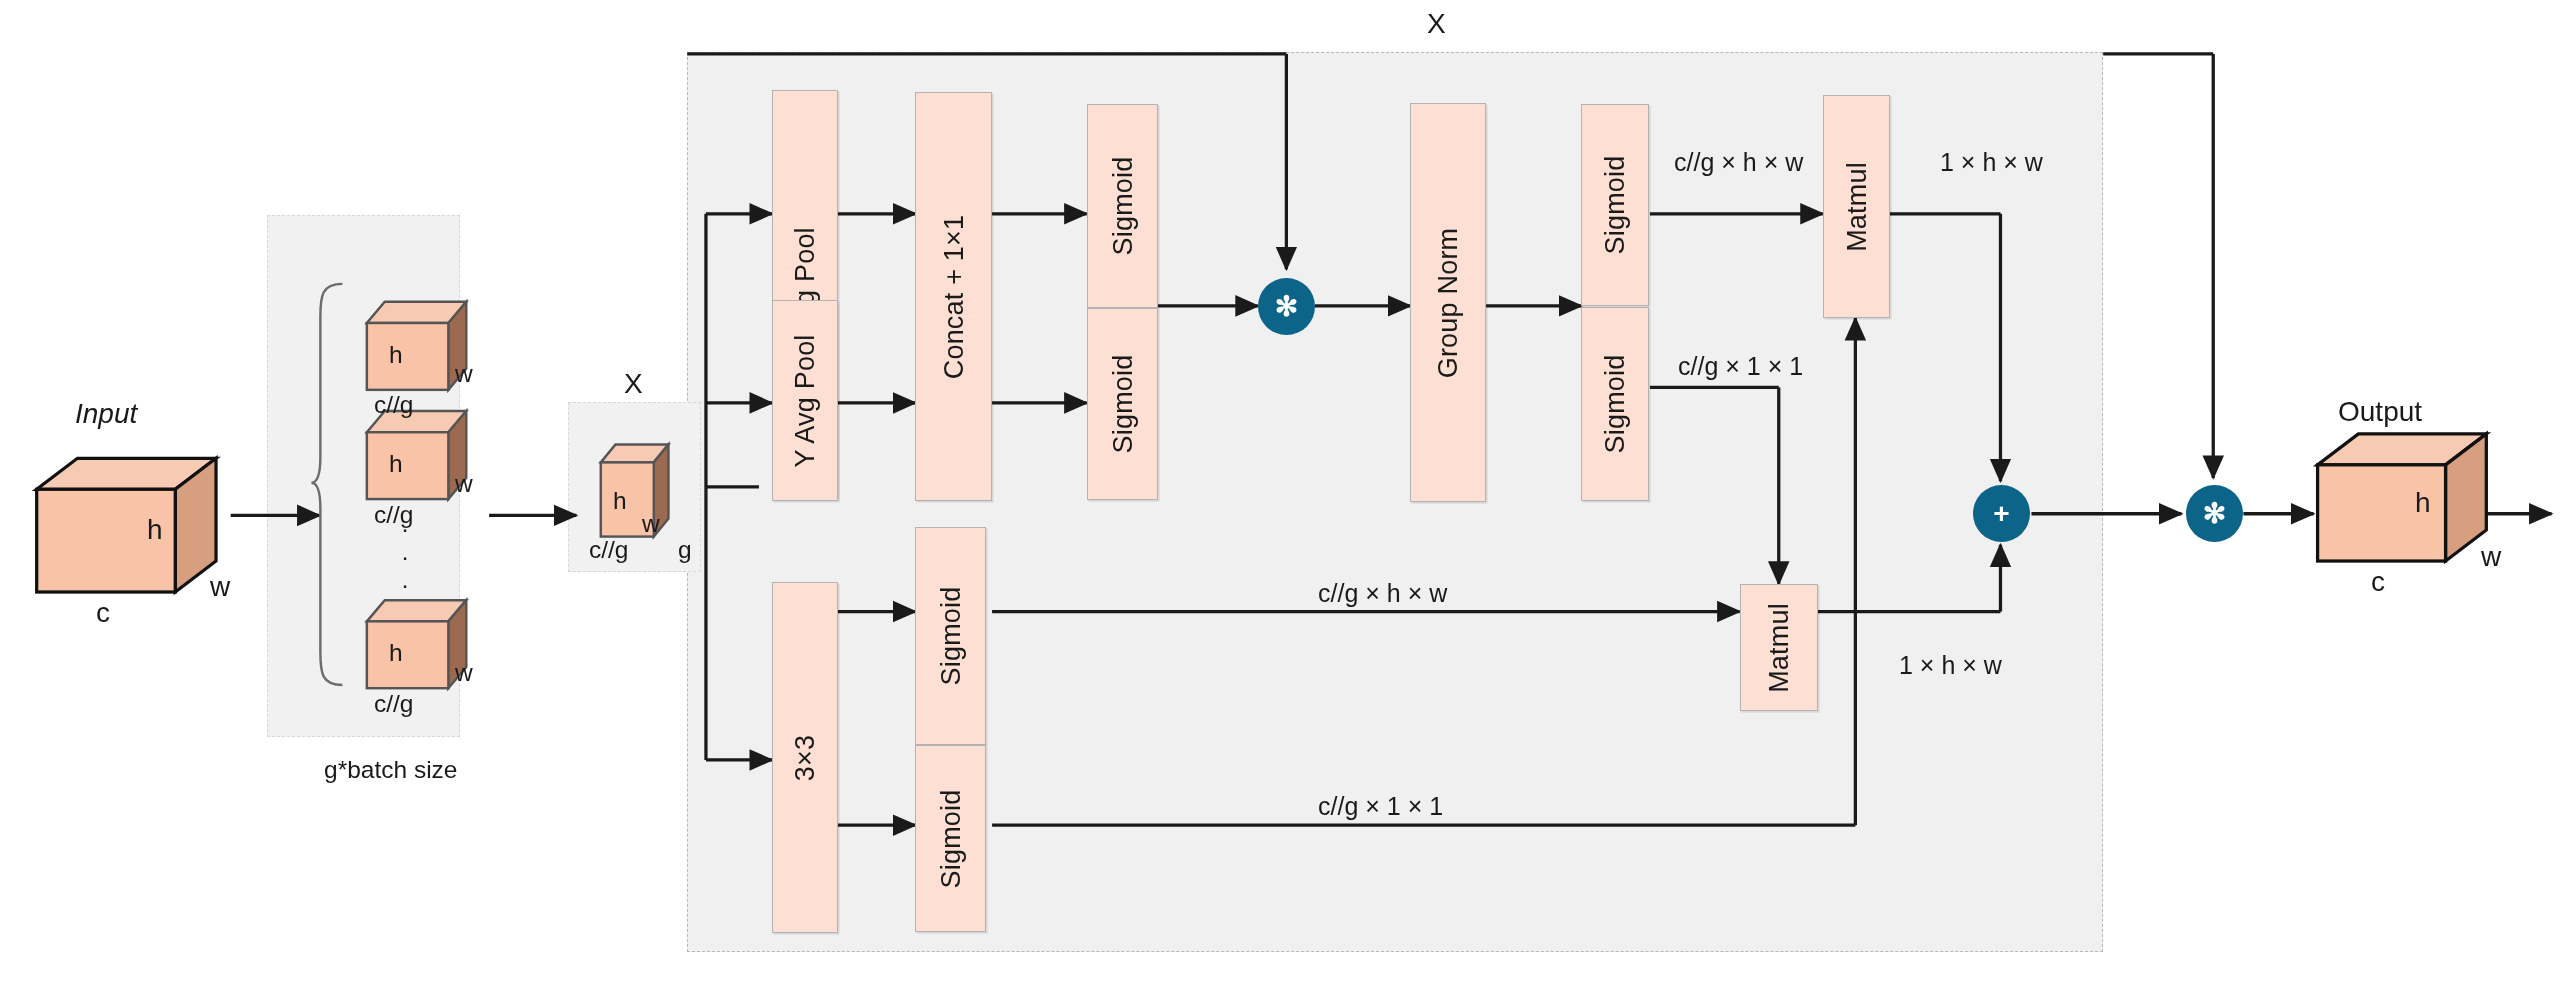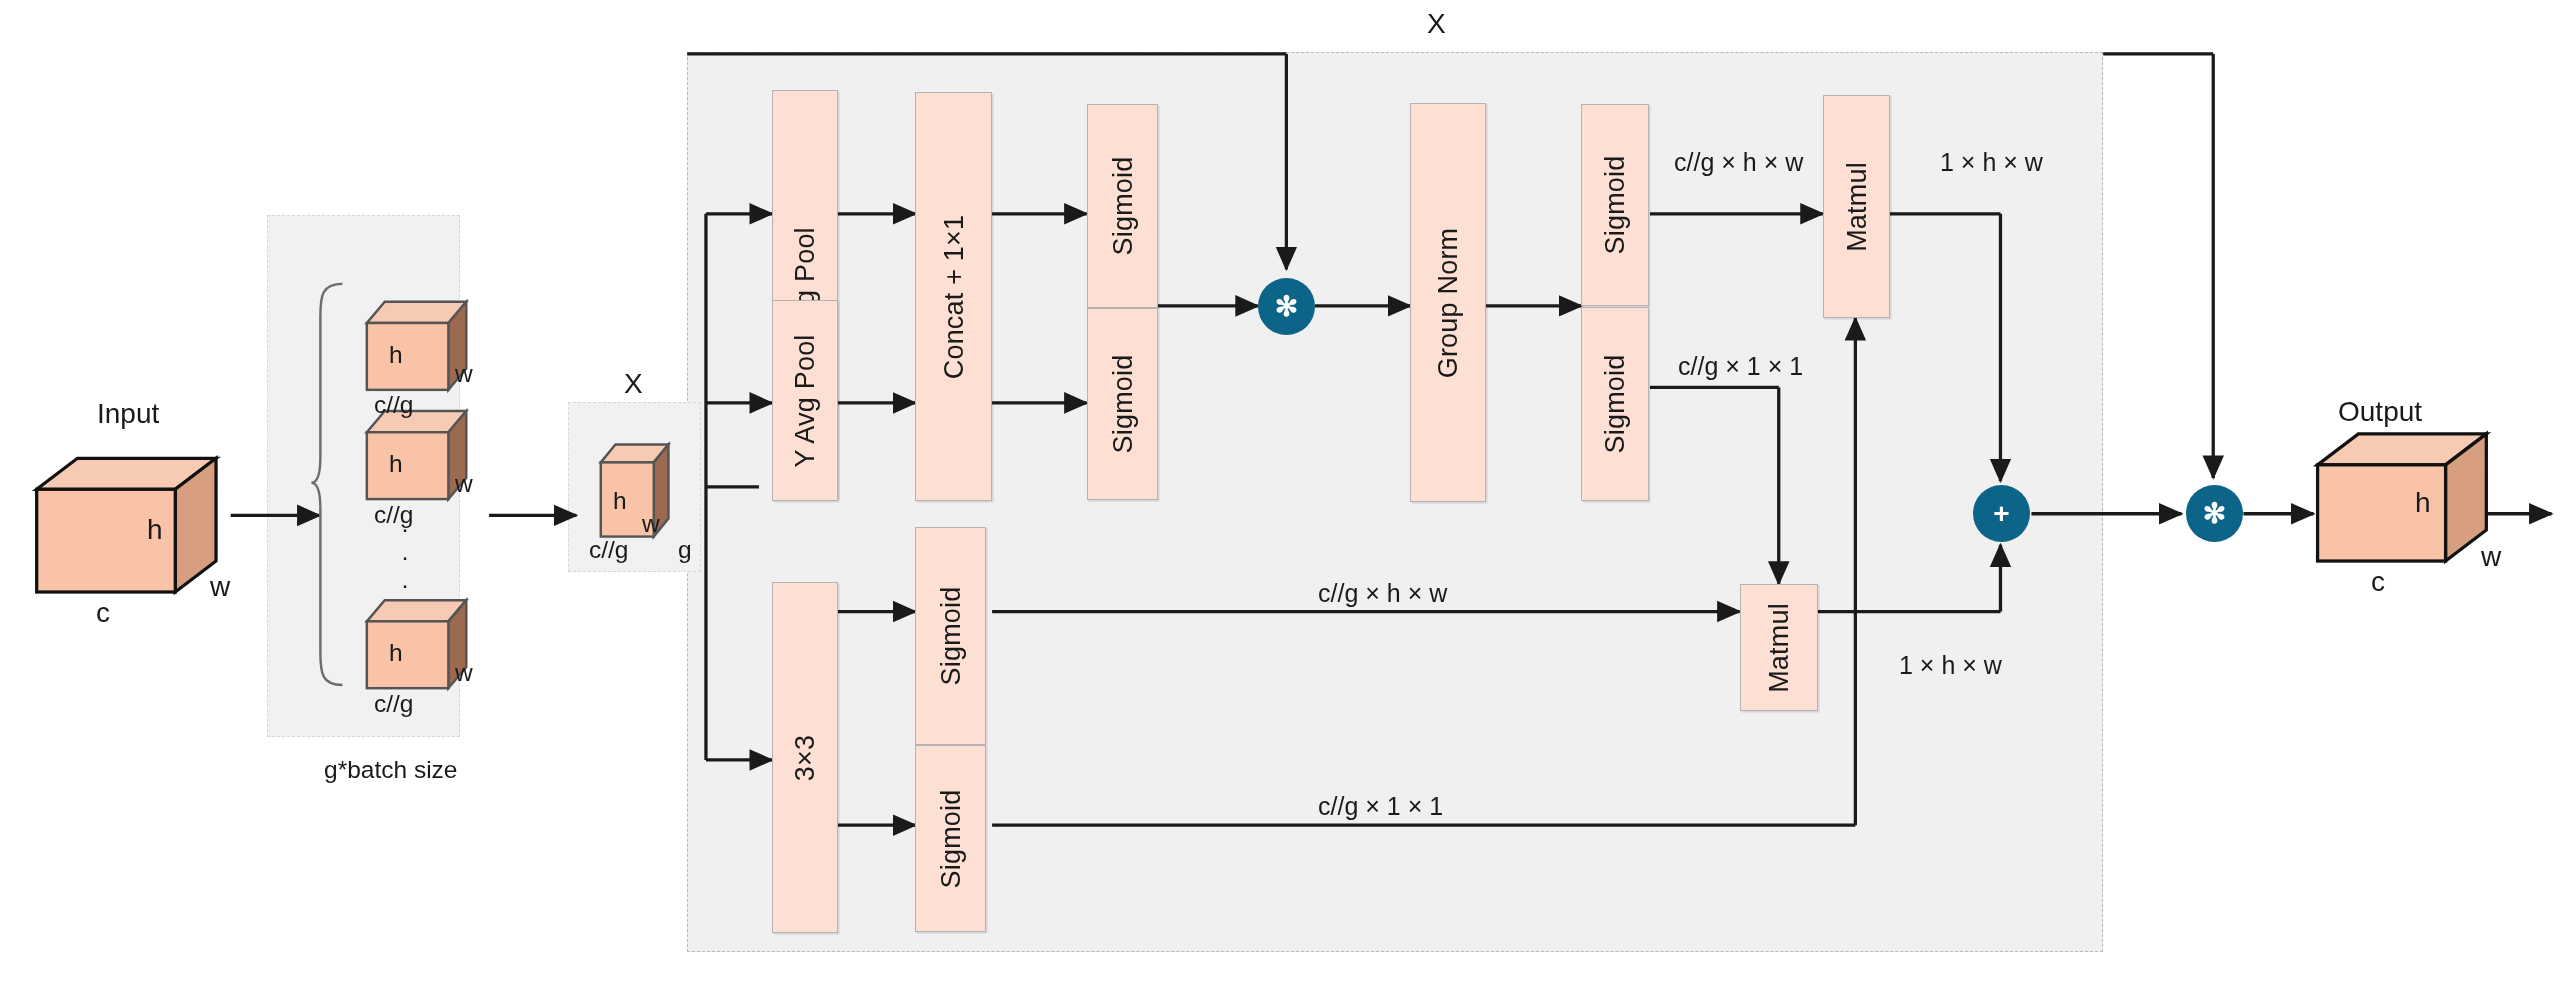--- a/index.html
+++ b/index.html
@@ -189,21 +189,21 @@
   <div class="node" style="left:1258px;top:278px;width:57px;height:57px;">
     <b>✻</b>
   </div>
   <div class="node" style="left:1973px;top:485px;width:57px;height:57px;">
     <b>+</b>
   </div>
   <div class="node" style="left:2186px;top:485px;width:57px;height:57px;">
     <b>✻</b>
   </div>
 
-  <div class="cap" style="left:97px;top:398px;">Input</div>
+  <div class="cap" style="left:75px;top:398px;font-style:italic;">Input</div>
   <div class="cap" style="left:147px;top:514px;">h</div>
   <div class="cap" style="left:210px;top:571px;">w</div>
   <div class="cap" style="left:96px;top:597px;">c</div>
 
   <div class="cap sm" style="left:389px;top:341px;">h</div>
   <div class="cap sm" style="left:455px;top:360px;">w</div>
   <div class="cap sm" style="left:374px;top:391px;">c//g</div>
 
   <div class="cap sm" style="left:389px;top:450px;">h</div>
   <div class="cap sm" style="left:455px;top:470px;">w</div>

